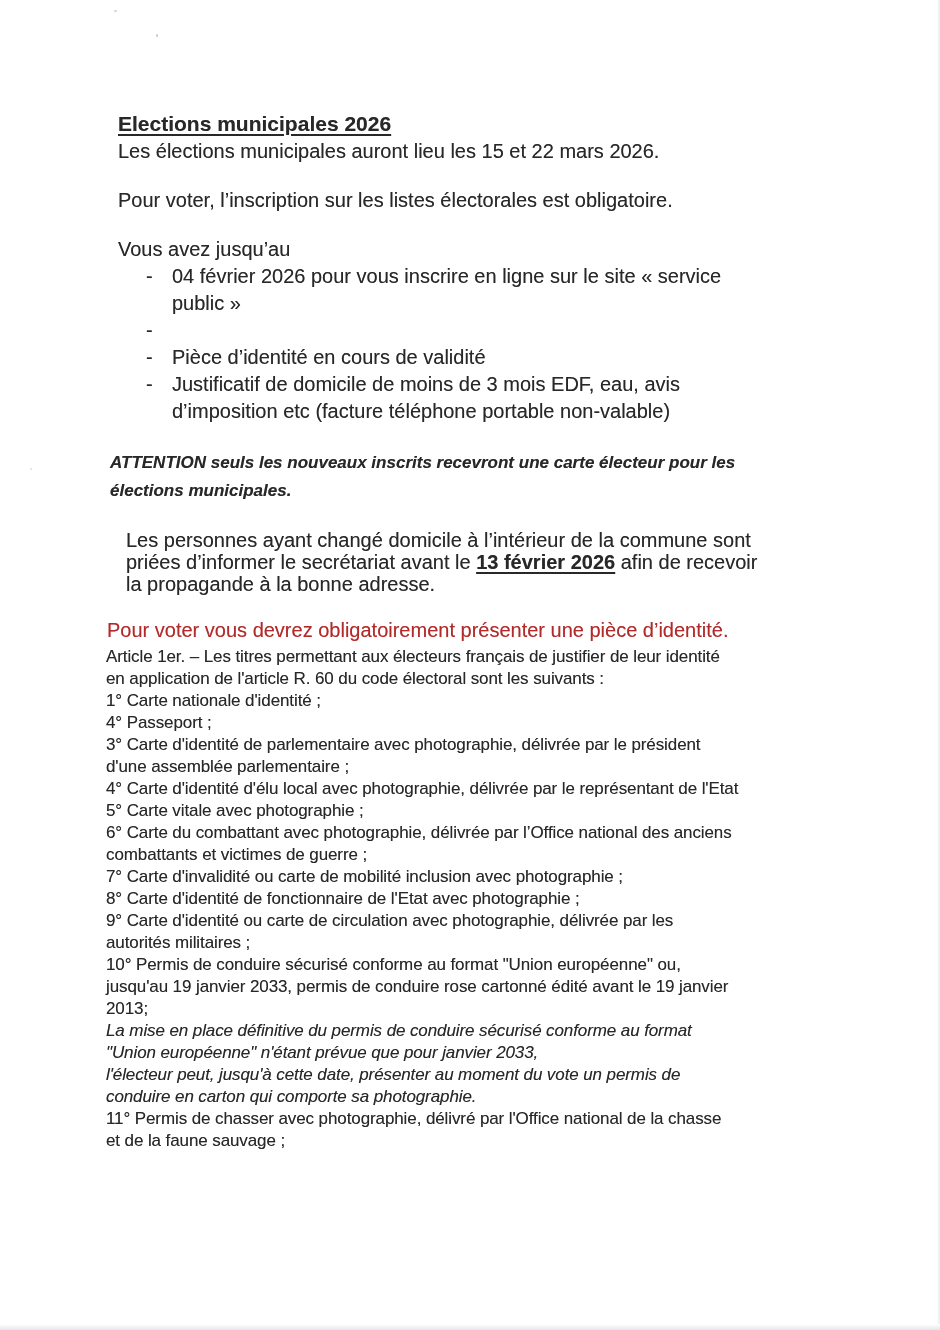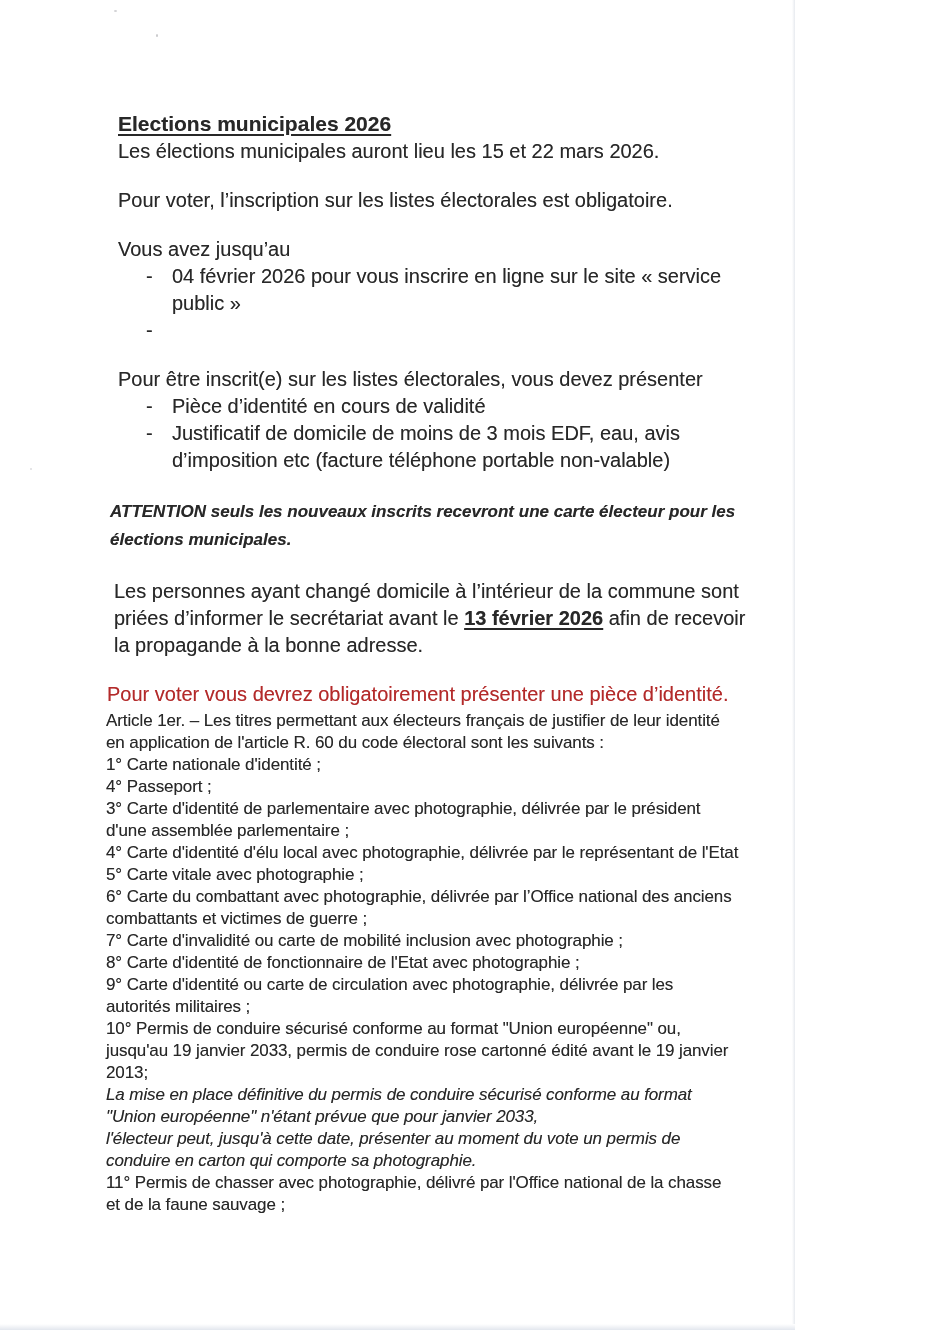--- a/index.html
+++ b/index.html
@@ -8,21 +8,21 @@
     --accent-red:#b32a2a;
   }
   html,body{margin:0;padding:0;}
   body{
     background:#ffffff;
     font-family:"Liberation Sans", sans-serif;
     color:var(--text);
   }
   .page{
     position:relative;
-    width:795px;
+    width:940px;
     height:1330px;
     background:var(--page-bg);
     overflow:hidden;
   }
   .content{
     position:absolute;
     left:106px;
     top:110px;
     width:764px;
   }
@@ -61,23 +61,23 @@
   }
   .attention{
     margin:24px 0 0 4px;
     font-size:17px;
     font-weight:bold;
     font-style:italic;
     line-height:28px;
     white-space:pre-line;
   }
   .address-wrap{
-    margin-left:8px;
+    margin-left:20px;
     font-size:20px;
-    line-height:27px;
+    line-height:22px;
   }
   .address{
     margin-top:24px;
     white-space:pre-line;
   }
   .date{
     font-weight:bold;
     text-decoration:underline;
     text-underline-offset:3px;
   }
@@ -145,21 +145,20 @@
         <div class="bullet">
           <span class="dash">-</span>
           <span class="btext">04 février 2026 pour vous inscrire en ligne sur le site « service
 public »</span>
         </div>
         <div class="bullet">
           <span class="dash">-</span>
         </div>
       </div>
 
-      <p class="para">Pour être inscrit(e) sur les listes électorales, vous devez présenter</p>
 
       <div class="bullets">
         <div class="bullet">
           <span class="dash">-</span>
           <span class="btext">Pièce d’identité en cours de validité</span>
         </div>
         <div class="bullet">
           <span class="dash">-</span>
           <span class="btext">Justificatif de domicile de moins de 3 mois EDF, eau, avis
 d’imposition etc (facture téléphone portable non-valable)</span>

